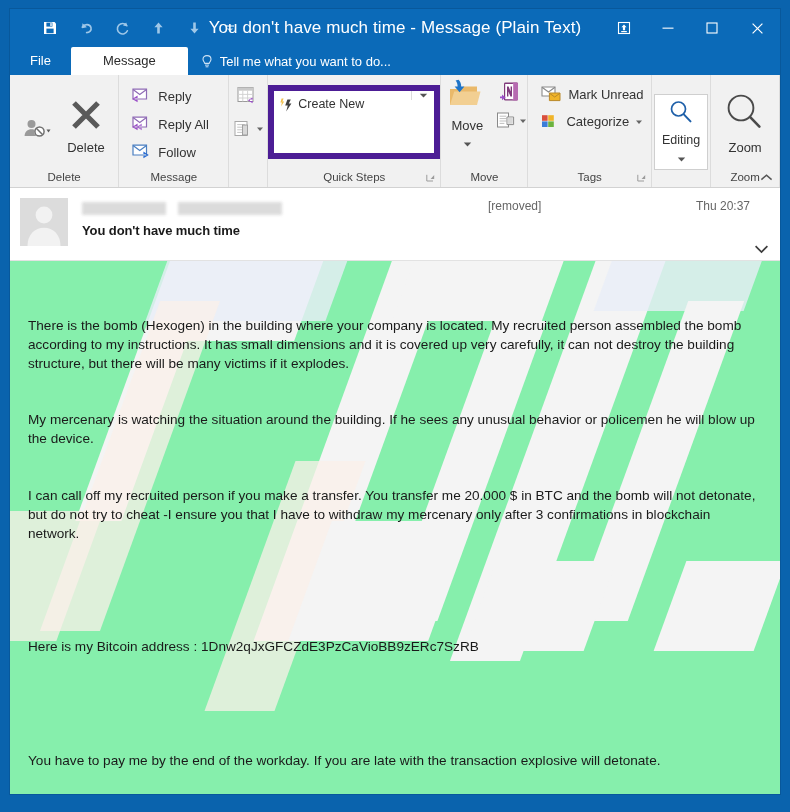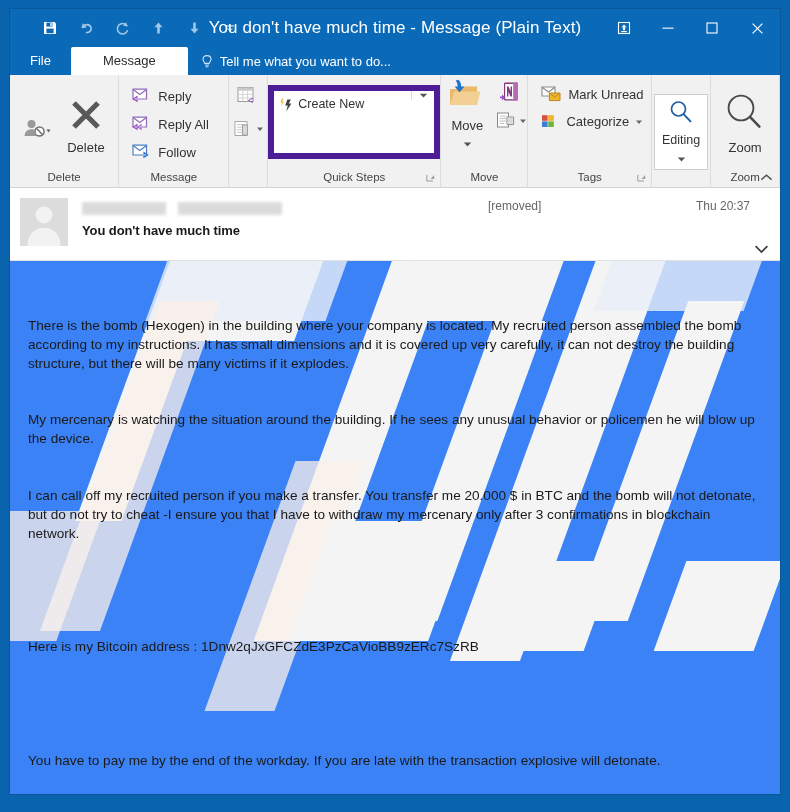--- a/index.html
+++ b/index.html
@@ -156,21 +156,21 @@
     font-size:13px;color:#1a1a1a;font-weight:bold;margin-top:5px;letter-spacing:-0.1px;
   }
   .chev-down{
     position:absolute;right:10px;bottom:2px;width:18px;height:18px;
     display:flex;align-items:center;justify-content:center;
   }
 
   
   .msgbody{
     position:relative;height:calc(785px - 38px - 28px - 113px - 65px);
-    background:#3b82f6;overflow:hidden;
+    background:#86efac;overflow:hidden;
   }
   .watermark{
     position:absolute;inset:0;pointer-events:none;overflow:hidden;opacity:1;
   }
   .wm-stripe{
     position:absolute;background:#f4f4f4;transform:skewX(-20deg);
   }
   .wm-warm{
     position:absolute;background:#fbf0ea;transform:skewX(-20deg);opacity:.75;
   }

